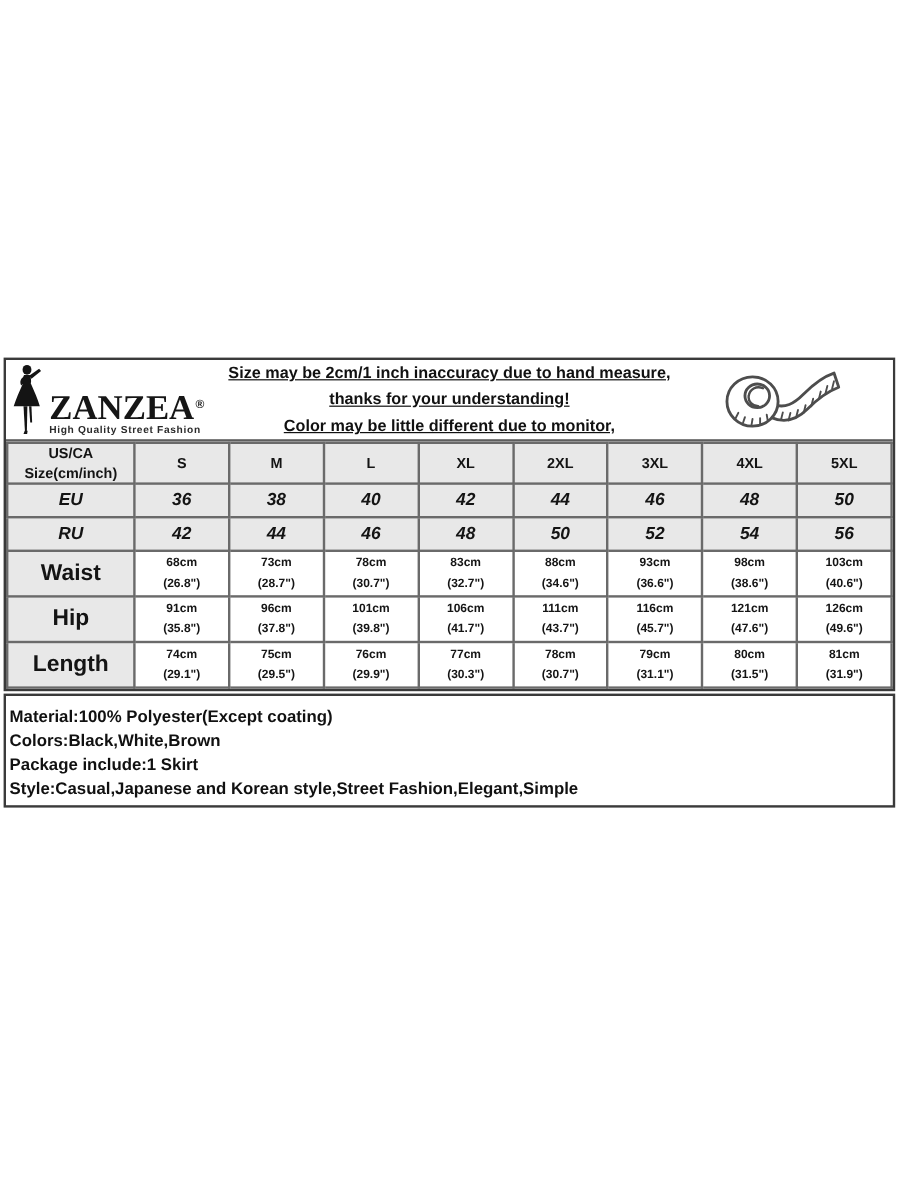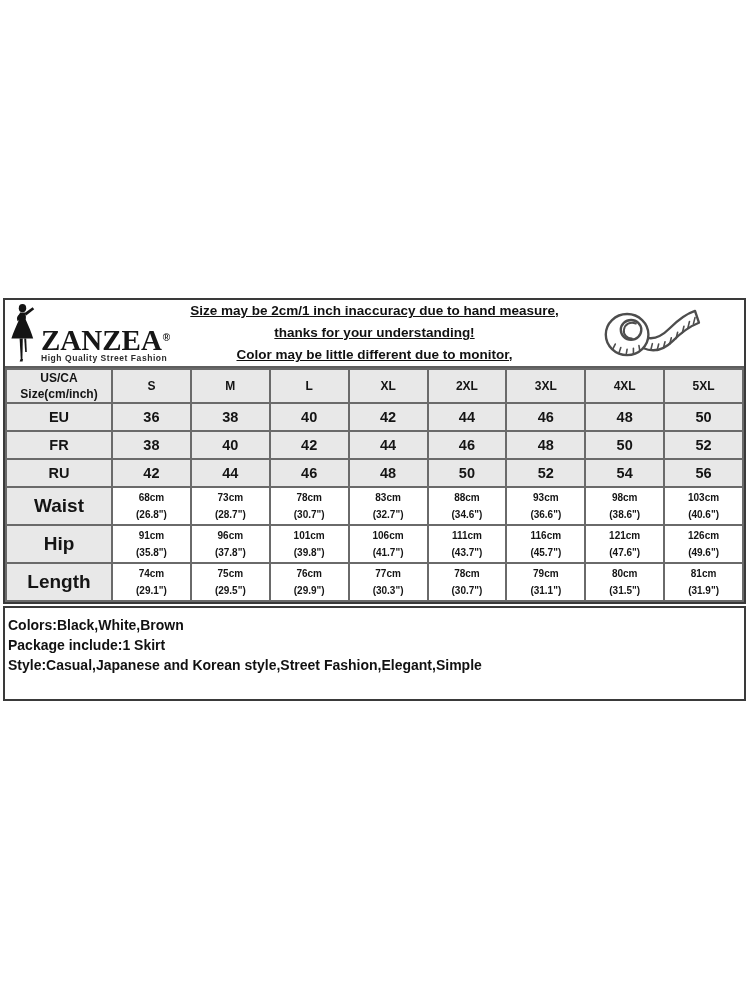--- a/index.html
+++ b/index.html
@@ -34,21 +34,21 @@
   .tape{position:absolute;right:42px;top:3px;z-index:2;}
 
   
   table.size{border-collapse:collapse;table-layout:fixed;width:100%;background:#fff;}
   col.c0{width:106px;}
   table.size th,table.size td{
     border:2px solid #6a6a6a;text-align:center;vertical-align:middle;
     font-weight:700;color:#141414;padding:0;
   }
   tr.hdr{height:34px;}
-  tr.conv{height:28px;}
+  tr.conv{height:28px;font-style:italic;}
   tr.meas{height:38px;}
   .gray{background:#e8e8e8;}
   th.corner{font-size:13.5px;line-height:16px;}
   tr.hdr th{font-size:12px;}
   tr.conv th,tr.conv td{font-size:14.5px;}
   tr.meas th{font-size:19px;}
   tr.meas td{font-size:10px;line-height:17px;background:#fff;}
 
   
   .details{
@@ -155,31 +155,20 @@
           <td class="gray">36</td>
           <td class="gray">38</td>
           <td class="gray">40</td>
           <td class="gray">42</td>
           <td class="gray">44</td>
           <td class="gray">46</td>
           <td class="gray">48</td>
           <td class="gray">50</td>
         </tr>
 
-        <tr class="conv">
-          <th class="gray">FR</th>
-          <td class="gray">38</td>
-          <td class="gray">40</td>
-          <td class="gray">42</td>
-          <td class="gray">44</td>
-          <td class="gray">46</td>
-          <td class="gray">48</td>
-          <td class="gray">50</td>
-          <td class="gray">52</td>
-        </tr>
 
         <tr class="conv">
           <th class="gray">RU</th>
           <td class="gray">42</td>
           <td class="gray">44</td>
           <td class="gray">46</td>
           <td class="gray">48</td>
           <td class="gray">50</td>
           <td class="gray">52</td>
           <td class="gray">54</td>
@@ -291,19 +280,20 @@
           <td>
                 <div>81cm</div>
                 <div>(31.9")</div>
               </td>
         </tr>
       </tbody>
         </table>
     </div>
 
     <div class="details">
+      <div>Material:100% Polyester(Except coating)</div>
       <div>Colors:Black,White,Brown</div>
       <div>Package include:1 Skirt</div>
       <div>Style:Casual,Japanese and Korean style,Street Fashion,Elegant,Simple</div>
     </div>
 
   </div>
 </div>
 
 </body></html>

